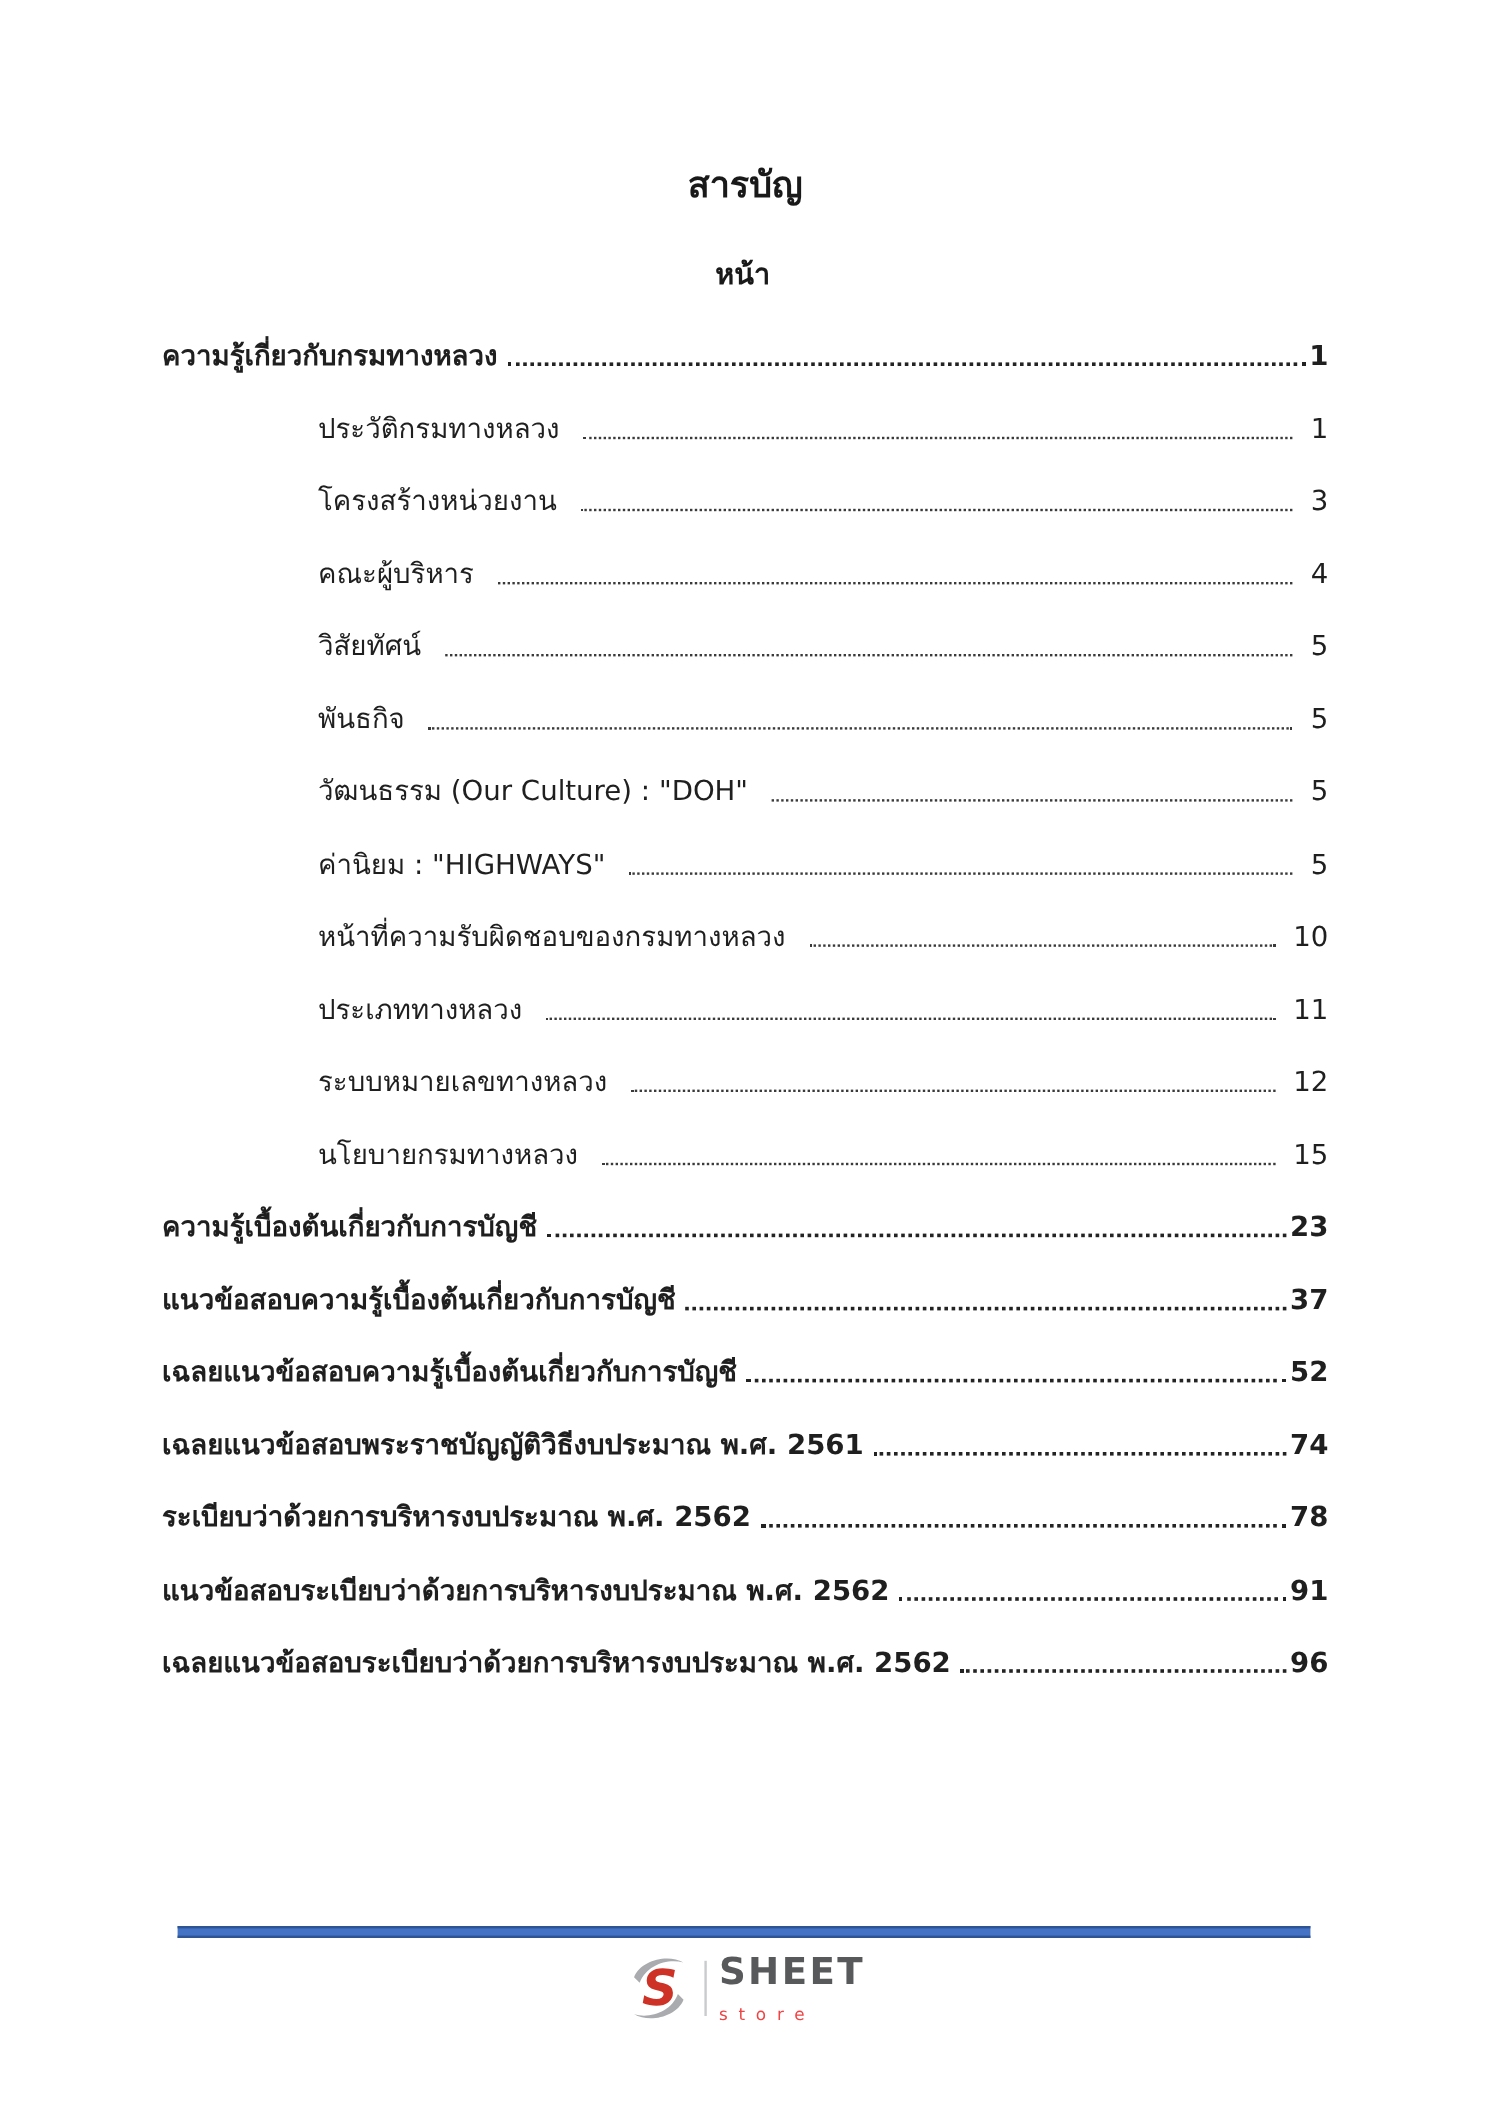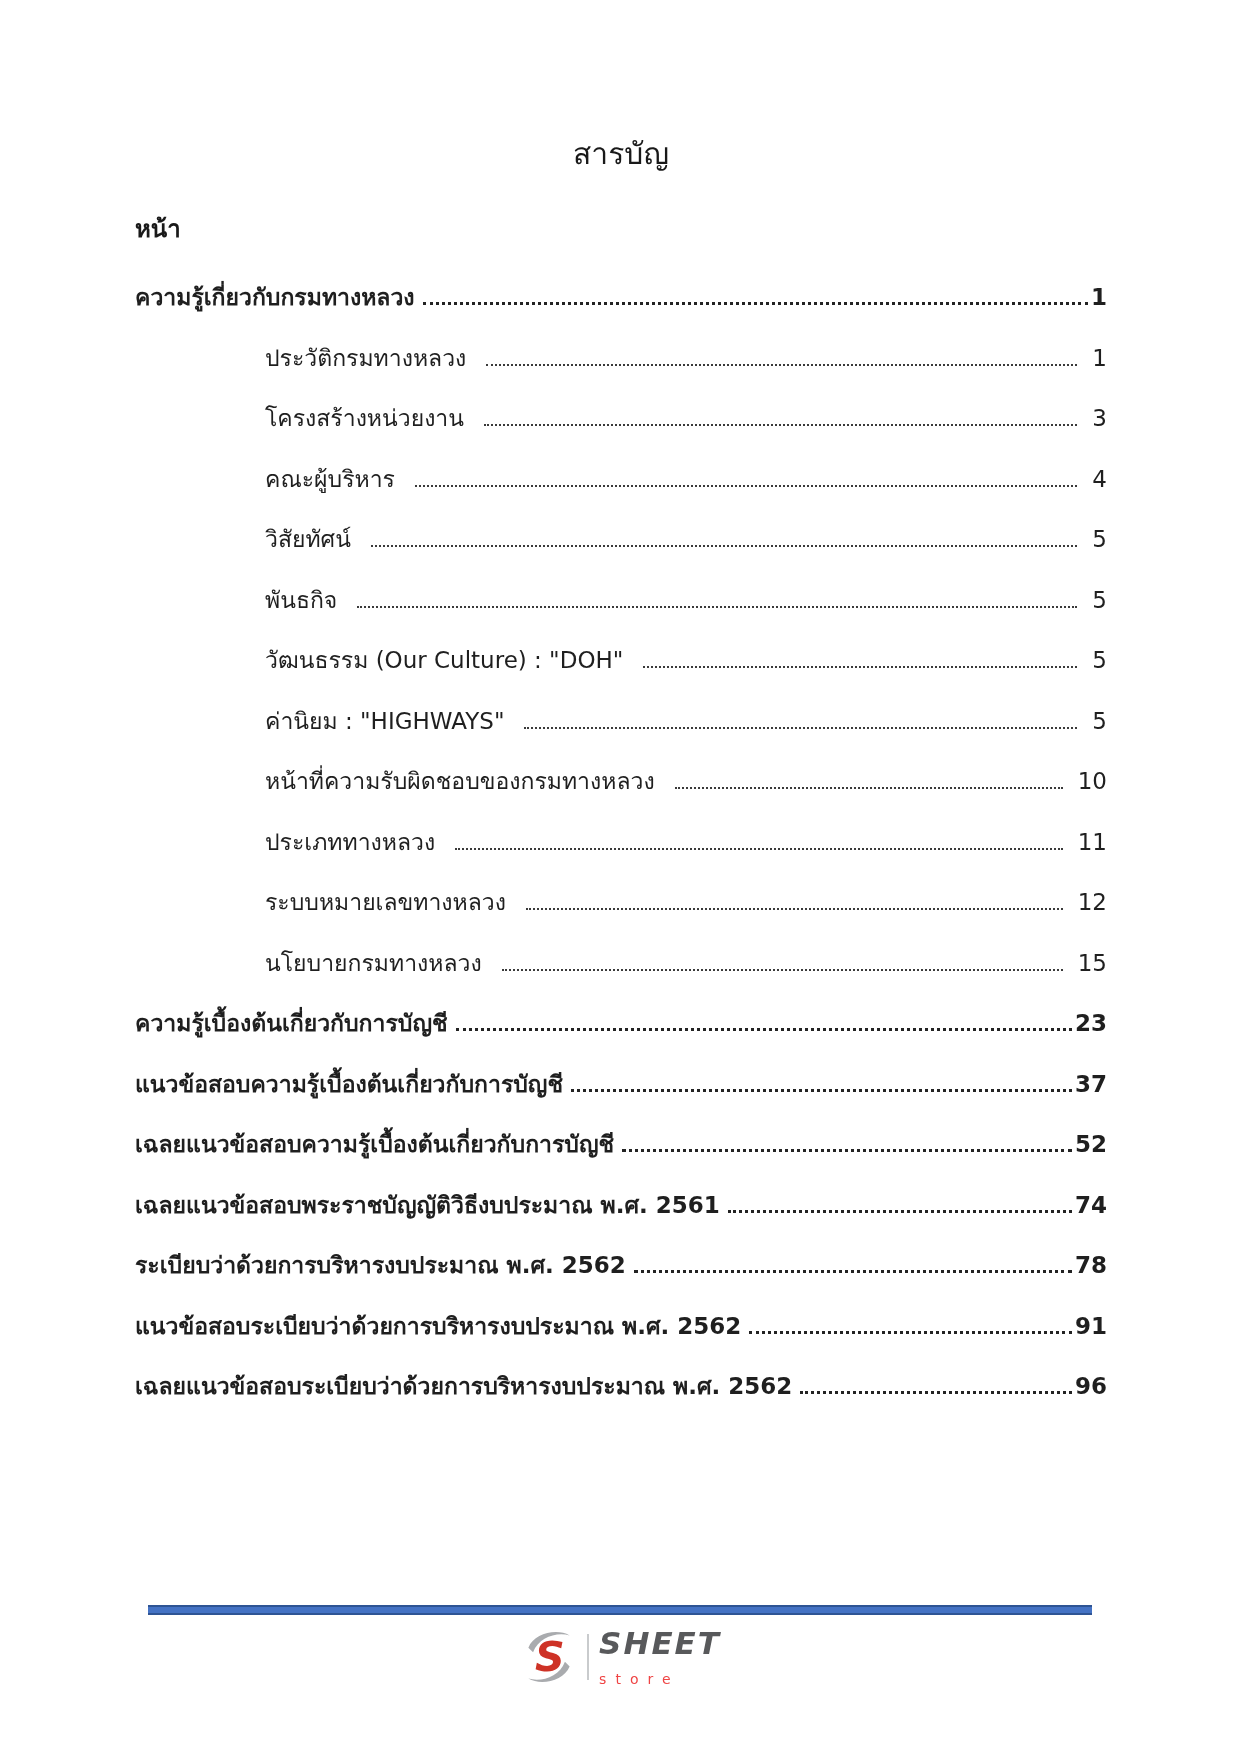--- a/index.html
+++ b/index.html
@@ -5,22 +5,22 @@
   * { margin:0; padding:0; box-sizing:border-box; }
   html,body { width:1240px; height:1755px; background:#ffffff; }
   body {
     position:relative;
     font-family:"DejaVu Sans","Liberation Sans",sans-serif;
     color:#1f1f1f;
     overflow:hidden;
   }
   .content { position:absolute; left:135px; right:133px; top:0; }
 
-  .title { margin-top:130px; text-align:center; font-size:30px; font-weight:400; color:#191919; }
-  .page-header { margin-top:32px; text-align:left; font-size:24px; font-weight:700; padding-right:4px; color:#191919; }
+  .title { margin-top:130px; text-align:center; font-size:30px; font-weight:700; color:#191919; }
+  .page-header { margin-top:32px; text-align:center; font-size:24px; font-weight:700; padding-right:4px; color:#191919; }
 
   .toc { margin-top:36px; }
   .toc-row { display:flex; align-items:flex-end; font-size:23px; line-height:27px; margin-bottom:33.5px;margin-top:18px; }
   .toc-row.indent { padding-left:130px;gap:12px; }
   .toc-row.bold { font-weight:700; }
   .toc-label { white-space:nowrap; }
   .toc-leader { flex:1 1 auto; min-width:20px; border-bottom:2.4px dotted #3a3a3a; margin:0 3px 6px 8px; }
   .toc-row.bold .toc-leader { border-bottom:3px dotted #232323; }
   .toc-page { white-space:nowrap; }
 
@@ -28,21 +28,21 @@
     position:absolute; top:1605px; left:148px; width:944px; height:10px;
     background:#4472C4; border-top:2px solid #2E5494; border-bottom:2px solid #2E5494;
   }
   .logo {
     position:absolute; top:1627px; left:0; width:100%;
     display:flex; justify-content:center; align-items:center;
   }
   .logo-icon { width:60px; height:60px; }
   .logo-divider { width:2px; height:46px; background:#c9cbcd; margin:0 10px 0 8px; }
   .logo-text { display:flex; flex-direction:column; }
-  .brand { font-size:31px; font-weight:700; color:#58595B; letter-spacing:2px; line-height:30px;font-style:italic; }
+  .brand { font-size:31px; font-weight:700; color:#58595B; letter-spacing:2px; line-height:30px; }
   .sub { font-size:14px; color:#ef4444; letter-spacing:9px; margin-top:14px; line-height:14px; }
 </style>
 </head>
 <body>
 
 <div class="content">
   <div class="title">สารบัญ</div>
   <div class="page-header">หน้า</div>
   <div class="toc">
       <div class="toc-row bold">

